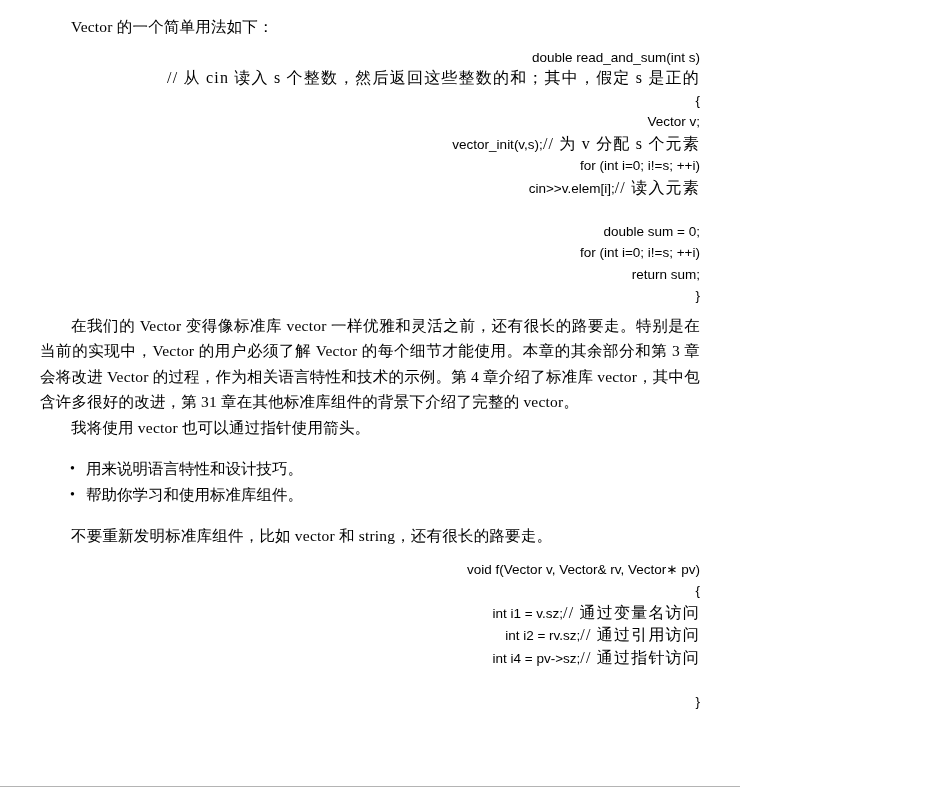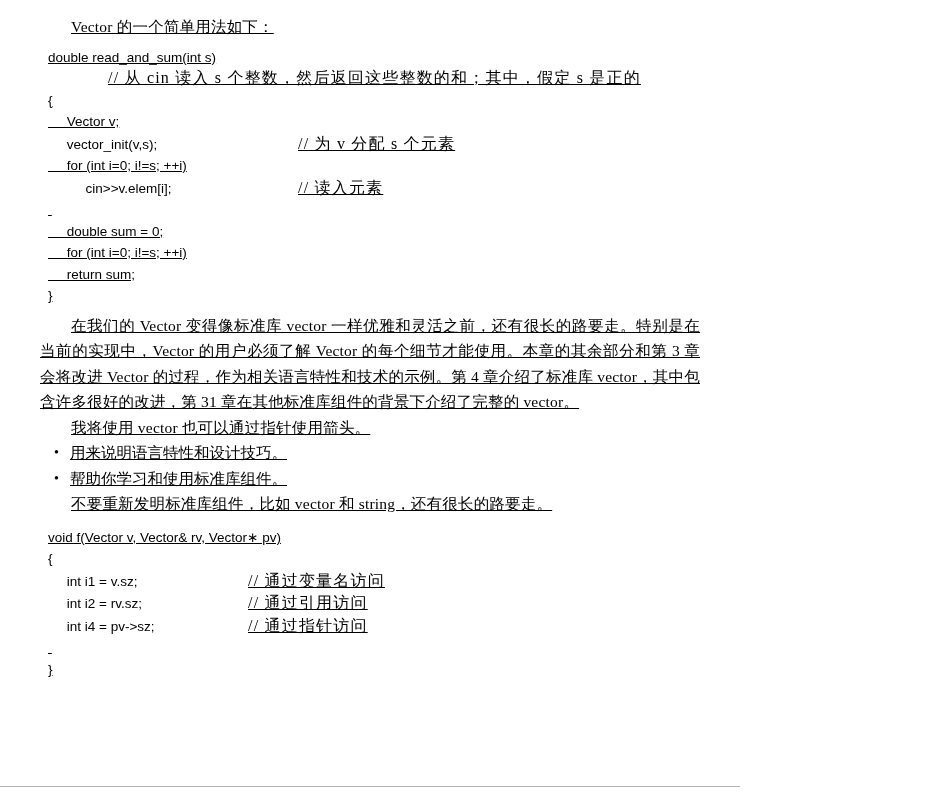--- a/index.html
+++ b/index.html
@@ -14,21 +14,20 @@
     font-family: "Liberation Serif", serif;
     color: #000000;
     overflow: hidden;
   }
   .page {
     position: relative;
     width: 740px;
     height: 795px;
     box-sizing: border-box;
     padding: 14px 40px 0 40px;
-    text-decoration: underline;
   }
   
   .para {
     font-family: "Liberation Serif", serif;
     font-size: 15.5px;
     line-height: 25.5px;
     text-align: justify;
     margin: 0;
     letter-spacing: 0.2px;
   }
@@ -41,33 +40,34 @@
     font-size: 13.5px;
     line-height: 21.5px;
     white-space: pre;
     margin: 0;
     color: #000;
   }
   .code-line {
     white-space: pre;
     display: block;
     min-height: 21.5px;
+    text-align: right;
   }
   
   .cmt {
     font-family: "Liberation Serif", serif;
     font-size: 16px;
     letter-spacing: 1.2px;
   }
   .codeblock {
     margin: 0;
     padding: 0 0 0 8px;
   }
   ul.bullets {
-    margin: 0;
+    margin: 16px;
     padding: 0;
     list-style: none;
   }
   ul.bullets li {
     font-family: "Liberation Serif", serif;
     font-size: 15.5px;
     line-height: 25.5px;
     padding-left: 30px;
     position: relative;
   }

